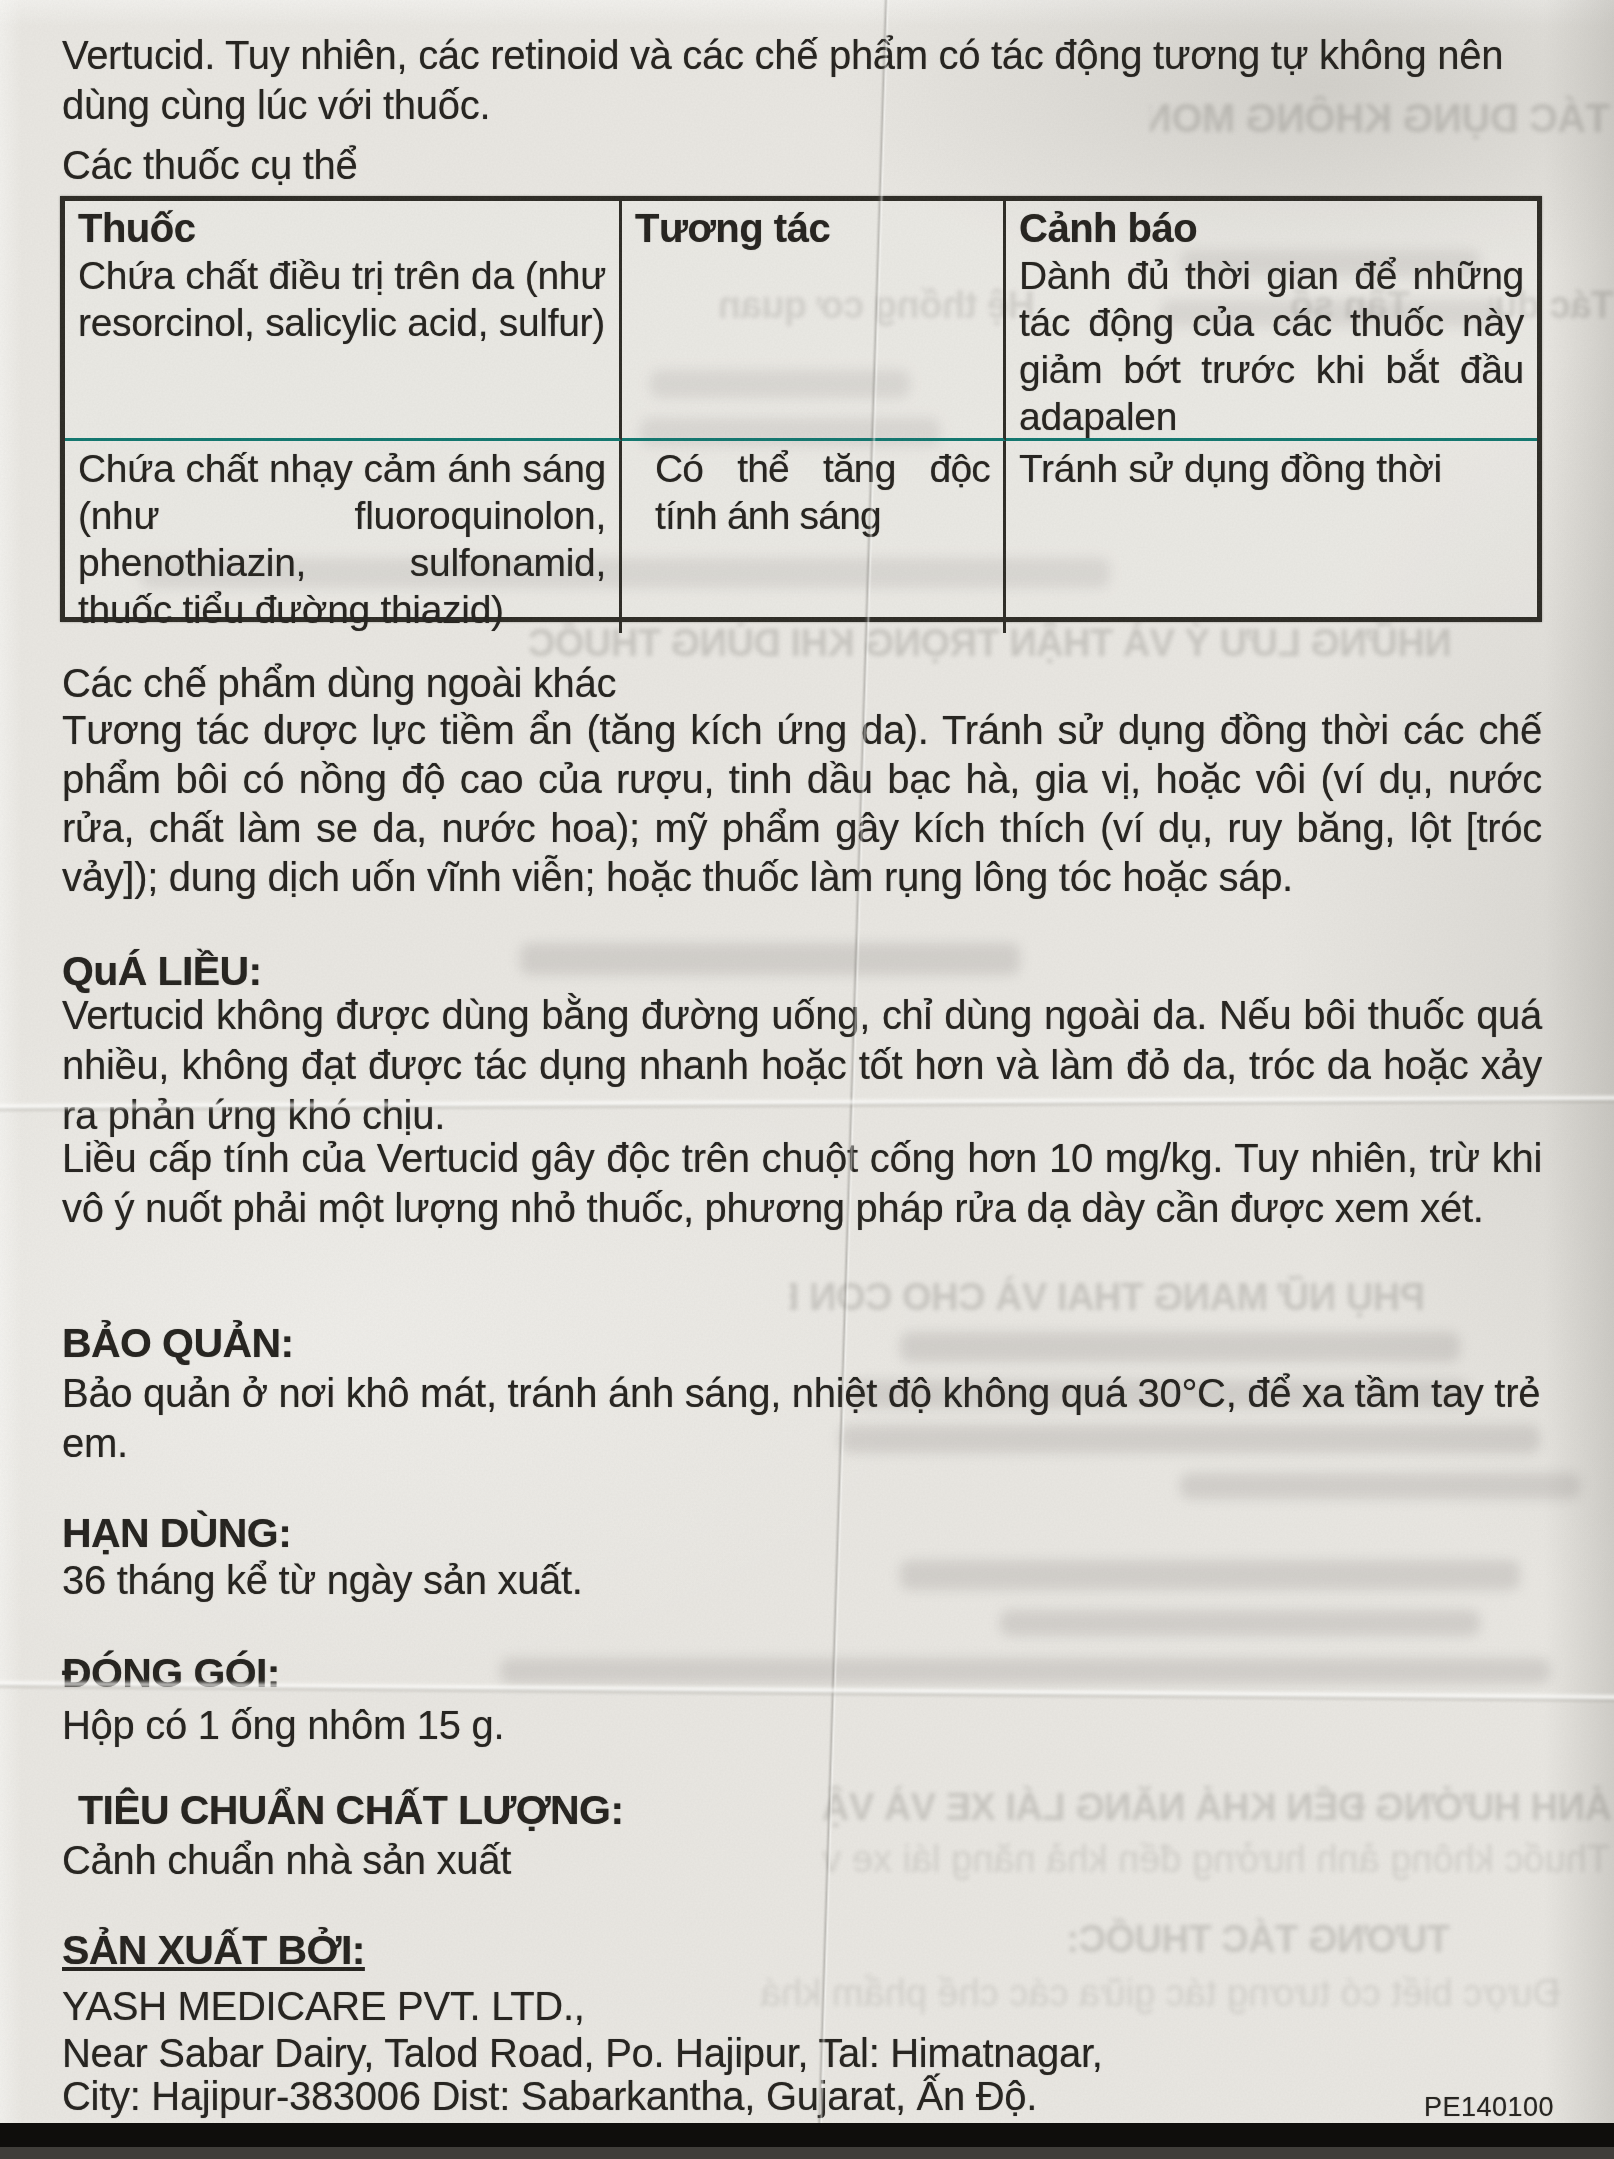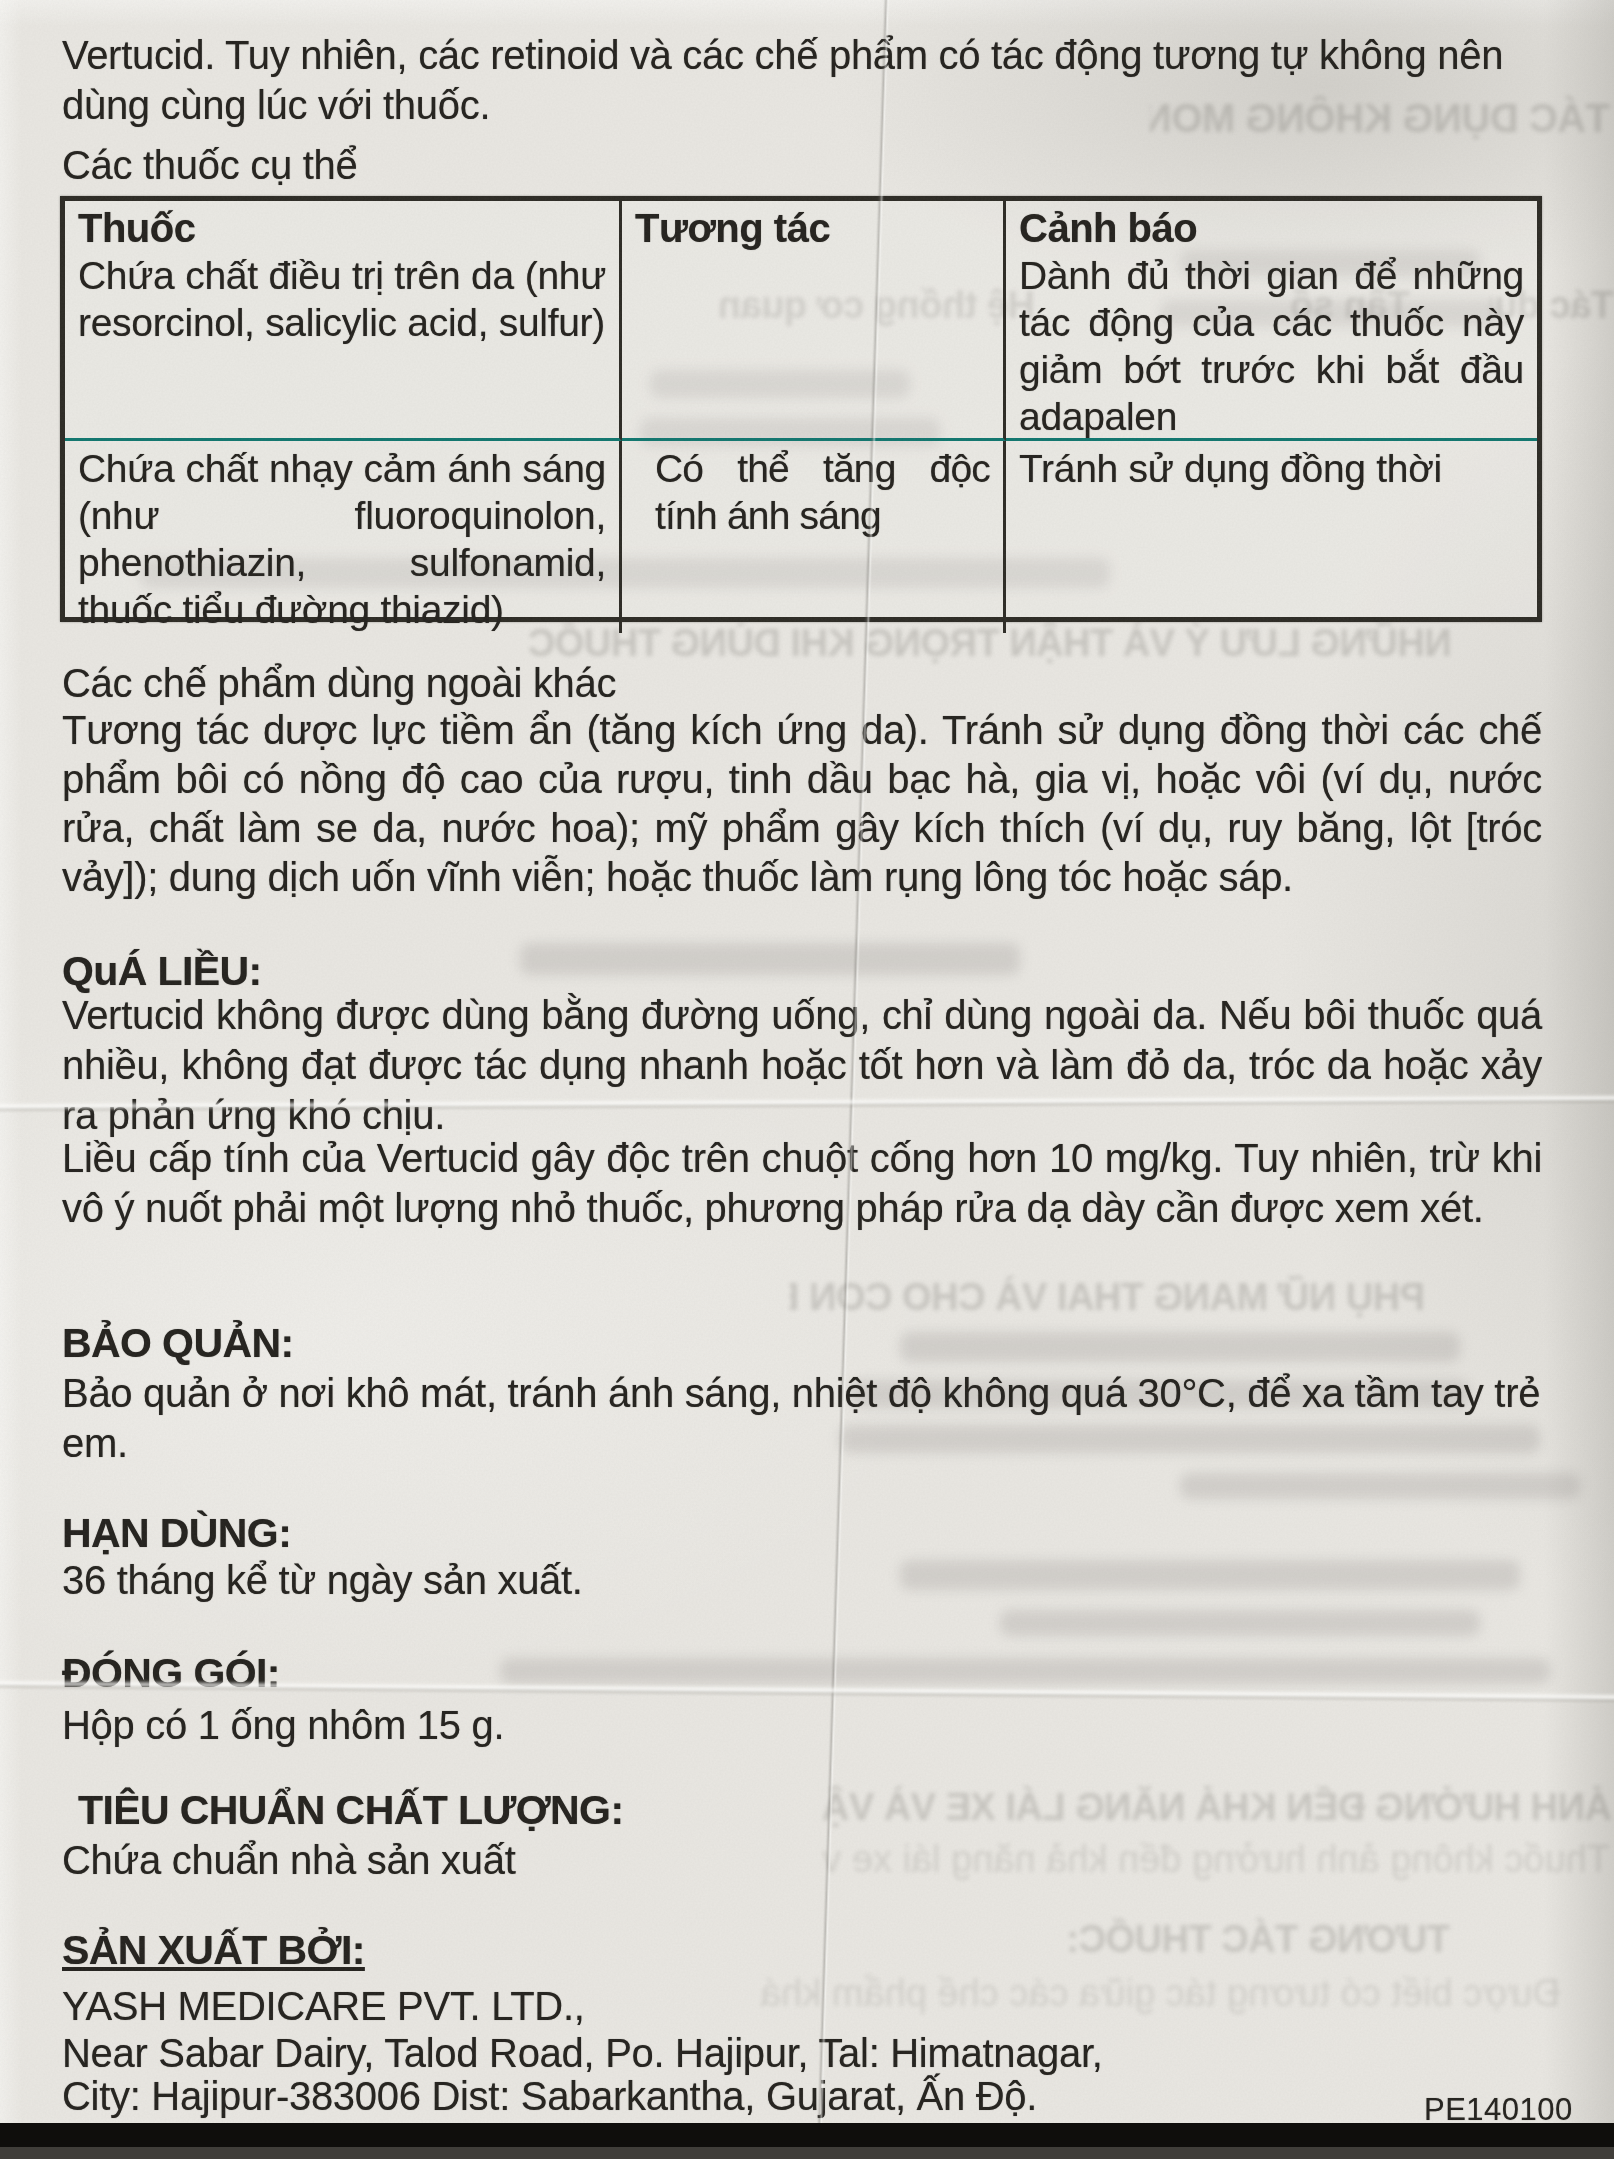--- a/index.html
+++ b/index.html
@@ -51,21 +51,21 @@
     filter:blur(.6px);
   }
   .crease-h{position:absolute;z-index:50;left:-10px;width:1640px;height:10px;pointer-events:none;filter:blur(.8px);
     background:linear-gradient(to bottom, rgba(253,253,251,0), rgba(254,254,252,.8) 45%, rgba(130,128,122,.28) 78%, rgba(130,128,122,0));}
   .crease-h1{top:1098px;transform:rotate(-0.3deg);}
   .crease-h2{top:1686px;transform:rotate(0.5deg);}
   .noise{position:absolute;inset:0;z-index:45;opacity:.13;pointer-events:none;}
   
   .bar1{position:absolute;z-index:60;left:0;top:2123px;width:1614px;height:24px;background:#0f0e0c;}
   .bar2{position:absolute;z-index:60;left:0;top:2147px;width:1614px;height:12px;background:#403e3a;}
-  .code{position:absolute;z-index:30;left:1424px;top:2092px;font-size:31px;letter-spacing:.5px;
+  .code{position:absolute;z-index:30;left:1424px;top:2092px;font-size:27px;letter-spacing:.5px;
         text-shadow:0 0 1px rgba(46,43,38,.5);}
 </style>
 </head>
 <body>
 
 <div class="paper-shade"></div>
 
 <div class="bleed bleed-bold" style="top:96px;left:1150px;width:460px;font-size:40px;">TÁC DỤNG KHÔNG MONG MUỐN</div>
 <div class="bleed bleed-bold" style="top:284px;left:705px;width:330px;">Hệ thống cơ quan</div>
 <div class="bleed bleed-bold" style="top:284px;left:1280px;width:130px;">Tần số</div>
@@ -126,21 +126,21 @@
 <div class="abs txt heading" style="top:1318px;">BẢO QUẢN:</div>
 <div class="abs txt" style="top:1368px;">Bảo quản ở nơi khô mát, tránh ánh sáng, nhiệt độ không quá 30°C, để xa tầm tay trẻ em.</div>
 
 <div class="abs txt heading" style="top:1508px;">HẠN DÙNG:</div>
 <div class="abs txt" style="top:1555px;">36 tháng kể từ ngày sản xuất.</div>
 
 <div class="abs txt heading" style="top:1648px;">ĐÓNG GÓI:</div>
 <div class="abs txt" style="top:1700px;">Hộp có 1 ống nhôm 15 g.</div>
 
 <div class="abs txt heading" style="top:1785px;margin-left:16px;">TIÊU CHUẨN CHẤT LƯỢNG:</div>
-<div class="abs txt" style="top:1835px;">Chứa chuẩn nhà sản xuất</div>
+<div class="abs txt" style="top:1835px;">Cảnh chuẩn nhà sản xuất</div>
 
 <div class="abs txt heading" style="top:1925px;text-decoration:underline;">SẢN XUẤT BỞI:</div>
 <div class="abs txt" style="top:1981px;">YASH MEDICARE PVT. LTD.,</div>
 <div class="abs txt" style="top:2028px;">Near Sabar Dairy, Talod Road, Po. Hajipur, Tal: Himatnagar,</div>
 <div class="abs txt" style="top:2071px;">City: Hajipur-383006 Dist: Sabarkantha, Gujarat, Ấn Độ.</div>
 
 <div class="code">PE140100</div>
 
 <div class="crease-v"></div>
 <div class="crease-h crease-h1"></div>

